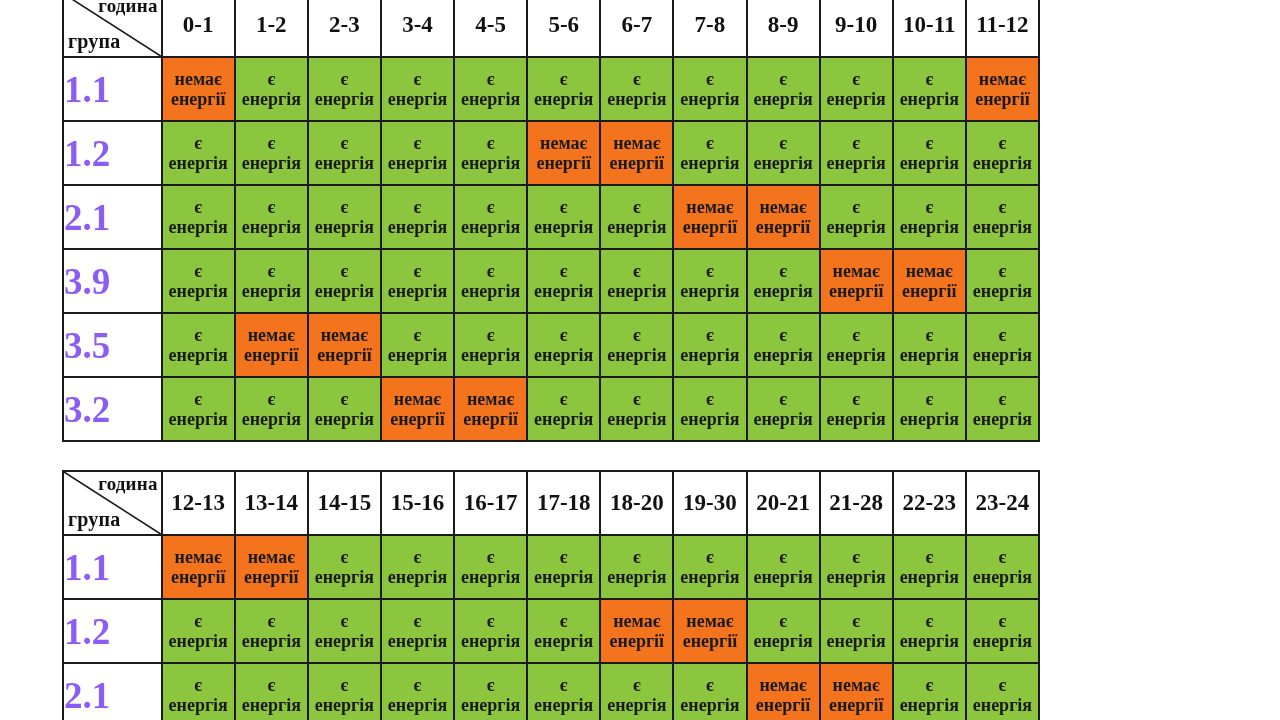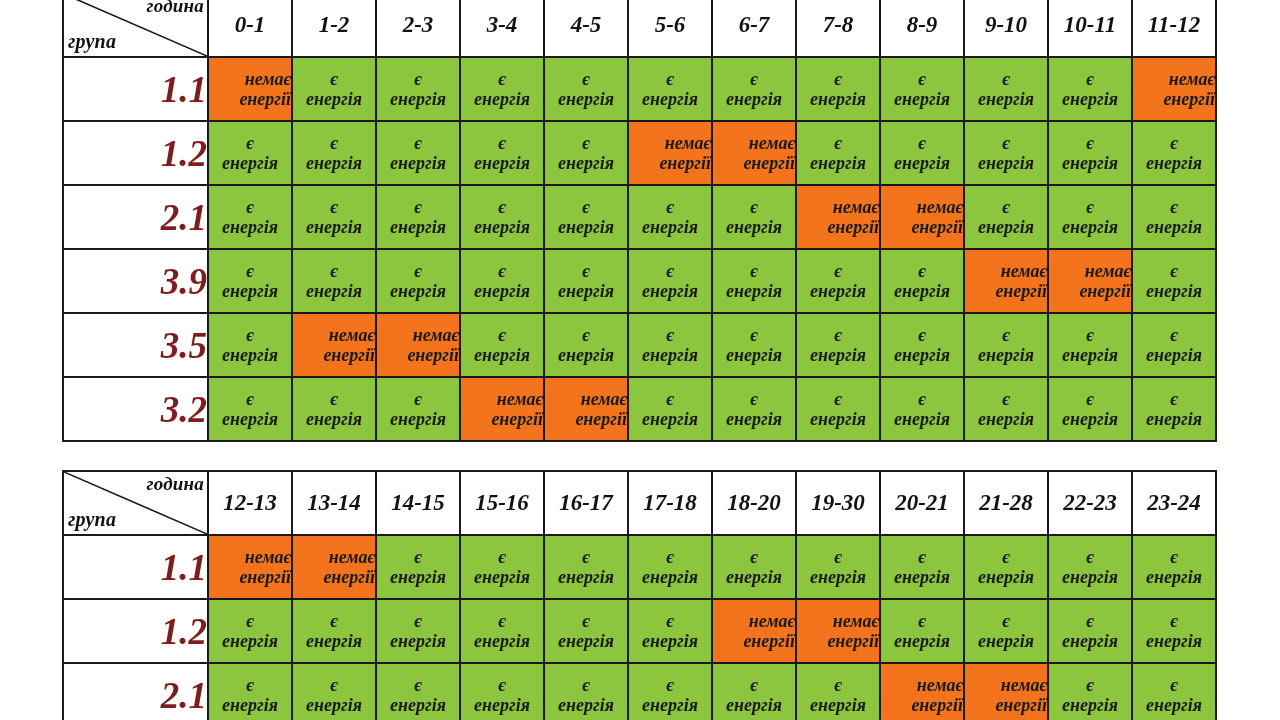--- a/index.html
+++ b/index.html
@@ -9,24 +9,23 @@
     width: 1280px;
     height: 720px;
     overflow: hidden;
   }
   body {
     font-family: "Liberation Serif", "DejaVu Serif", serif;
   }
 
   .page {
     position: relative;
-    width: 1280px;
+    width: 1040px;
     height: 720px;
     overflow: hidden;
-    font-style: italic;
   }
 
   .sched-table {
     border-collapse: collapse;
     table-layout: fixed;
     position: absolute;
     left: 62px;
   }
   .sched-table.t1 { top: -8px; }
   .sched-table.t2 { top: 470px; }
@@ -80,45 +79,45 @@
     vertical-align: middle;
     font-size: 23px;
     font-weight: bold;
     color: #111;
     height: 62px;
   }
 
   
   .group-cell {
     background: #ffffff;
-    text-align: right;
+    text-align: left;
     vertical-align: middle;
     font-size: 37px;
     font-weight: bold;
-    color: #7f1d1d;
+    color: #8b5cf6;
     height: 62px;
     line-height: 1;
   }
 
   
   .status {
     text-align: center;
     vertical-align: middle;
     height: 62px;
     font-size: 18px;
     font-weight: bold;
     color: #1a1a1a;
     line-height: 1.12;
     padding: 0 1px;
   }
   .status .l1 { display: block; }
   .status .l2 { display: block; }
 
   .status.on  { background: #8CC63E; }
-  .status.off { background: #F4741E; text-align: right; }
+  .status.off { background: #F4741E; }
 </style>
 </head>
 <body>
 
 <div class="page">
 
 <table class="sched-table t1">
       <colgroup>
         <col class="labelcol">
         <col class="hourcol">

